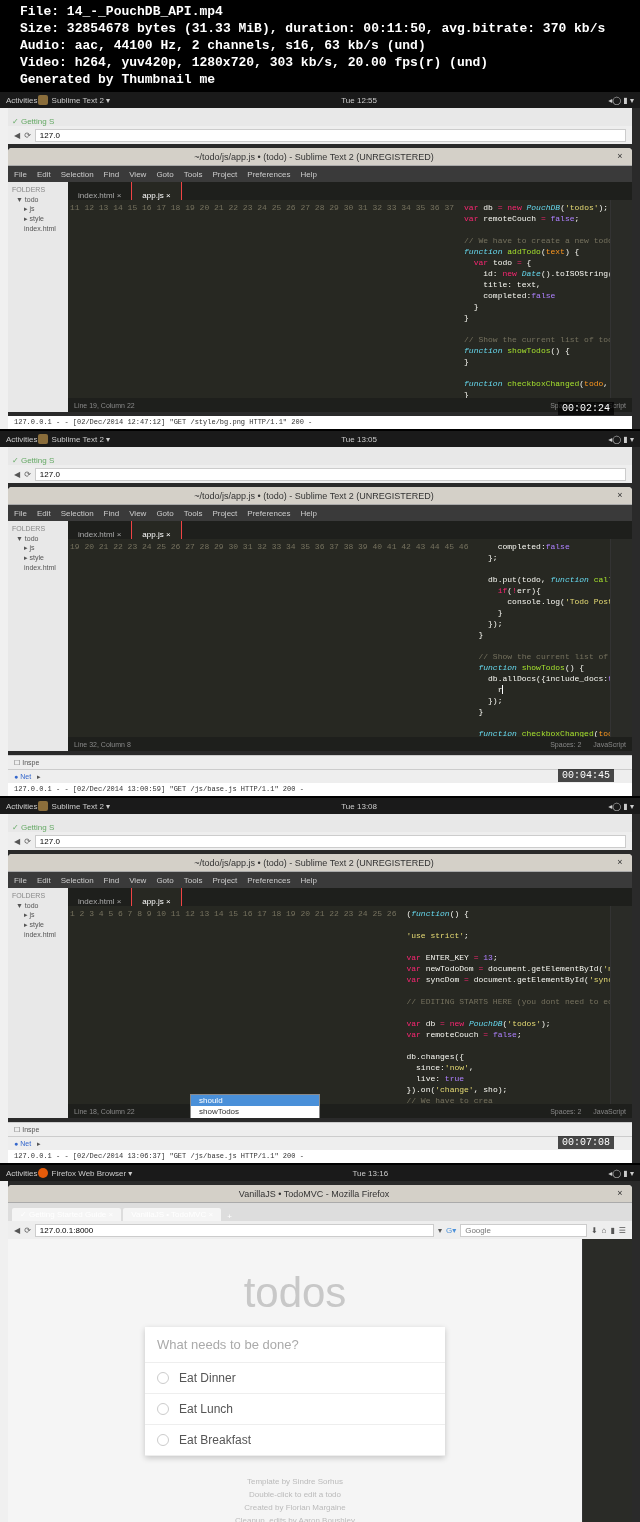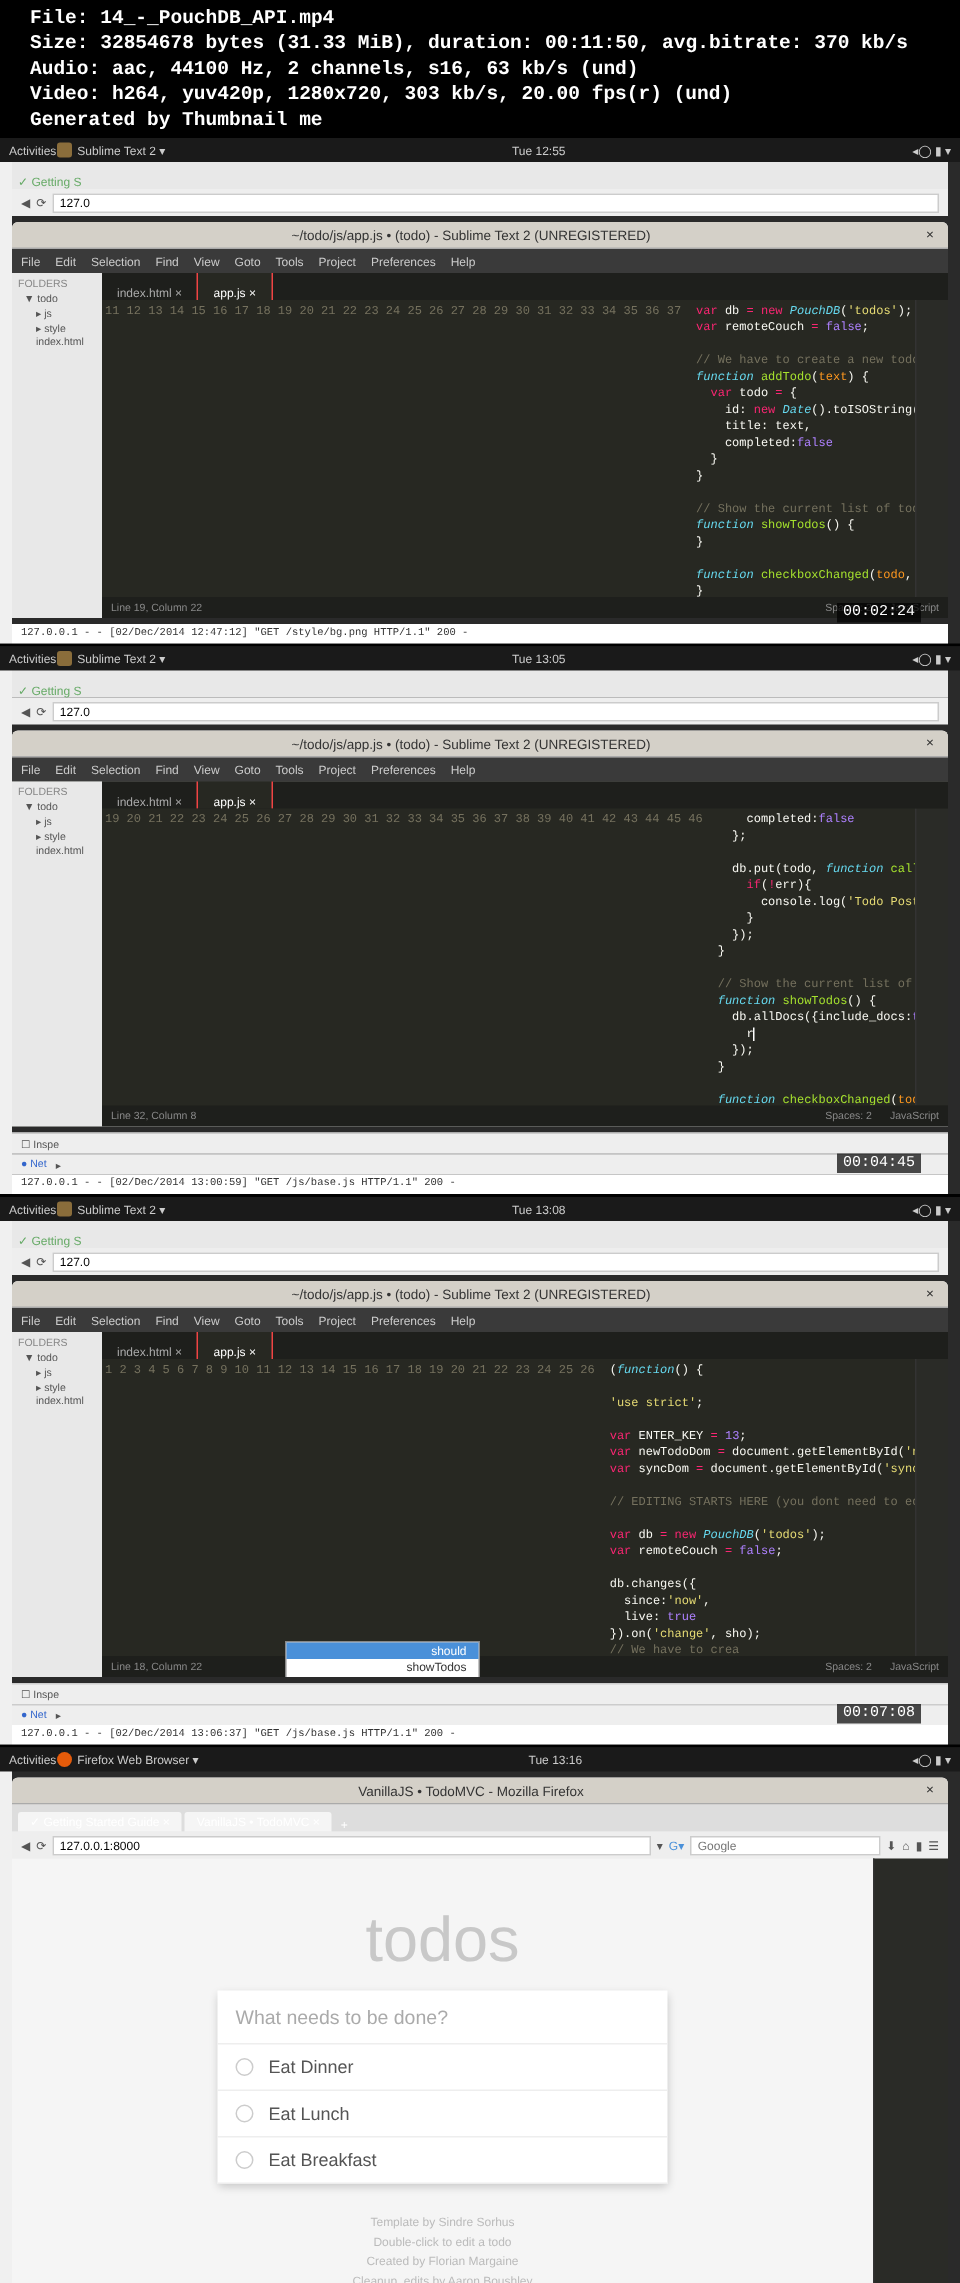--- a/index.html
+++ b/index.html
@@ -32,21 +32,21 @@
 .code { flex: 1; display: flex; font-family: 'Courier New', monospace; font-size: 8px; line-height: 11px; overflow: hidden; }
 .gutter { background: #272822; color: #75715e; text-align: right; padding: 2px 6px 2px 2px; }
 .lines { flex: 1; background: #272822; padding: 2px 4px; white-space: pre; color: #f8f8f2; overflow: hidden; }
 .minimap { width: 22px; background: #2a2b27; border-left: 1px solid #333; }
 .k-kw { color: #f92672; } .k-fn { color: #66d9ef; font-style: italic; } .k-nm { color: #a6e22e; } .k-str { color: #e6db74; } .k-num { color: #ae81ff; } .k-cm { color: #75715e; } .k-op { color: #f92672; } .k-vr { color: #fd971f; }
 .statusbar { background: #1e1f1c; height: 14px; display: flex; align-items: center; padding: 0 6px; font-size: 7px; color: #888; }
 .statusbar .right { margin-left: auto; display: flex; gap: 12px; }
 .terminal { background: #fff; color: #333; font-family: 'Courier New', monospace; font-size: 7px; padding: 2px 6px; line-height: 9px; margin: 0 8px; }
 .timestamp { position: absolute; bottom: 14px; right: 26px; background: rgba(0,0,0,0.7); color: #fff; font-family: 'Courier New', monospace; font-size: 10px; padding: 1px 4px; }
 .inspect-bar { background: #eee; height: 14px; display: flex; align-items: center; padding: 0 6px; font-size: 7px; color: #555; margin: 0 8px; border-top: 1px solid #ccc; }
-.autocomplete { position: absolute; background: #fff; border: 1px solid #888; font-size: 8px; color: #333; text-align: right; }
+.autocomplete { position: absolute; background: #fff; border: 1px solid #888; font-size: 8px; color: #333; }
 .autocomplete div { padding: 1px 8px; }
 .autocomplete .sel { background: #4a90d9; color: #fff; }
 .todos-app { background: #f5f5f5; padding: 30px 0 20px; }
 .todos-title { text-align: center; font-size: 42px; color: #c8c8c8; font-weight: 200; margin-bottom: 10px; }
 .todos-box { width: 300px; margin: 0 auto; background: #fff; box-shadow: 0 2px 6px rgba(0,0,0,0.2); }
 .todos-input { padding: 10px 12px; font-size: 13px; color: #aaa; border-bottom: 1px solid #eee; }
 .todo-item { padding: 8px 12px; border-bottom: 1px solid #eee; display: flex; align-items: center; gap: 10px; color: #555; font-size: 12px; }
 .todo-check { width: 12px; height: 12px; border: 1px solid #ccc; border-radius: 50%; }
 .todos-footer { text-align: center; color: #bbb; font-size: 8px; line-height: 1.6; padding-top: 20px; }
 .left-strip { position: absolute; left: 0; top: 16px; bottom: 0; width: 8px; background: #f0f0f0; }

